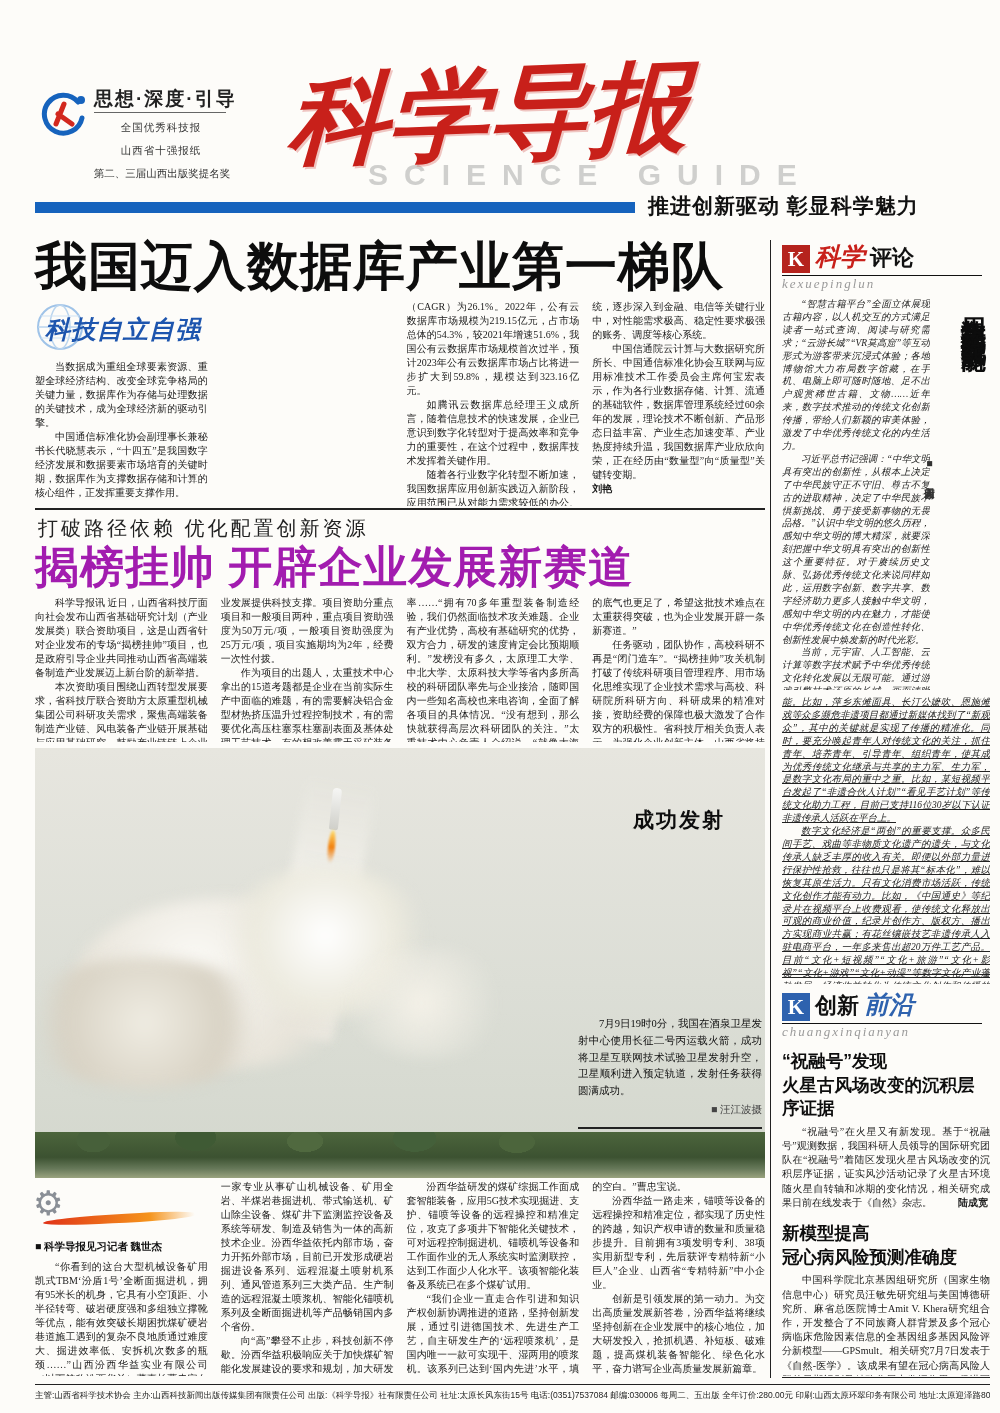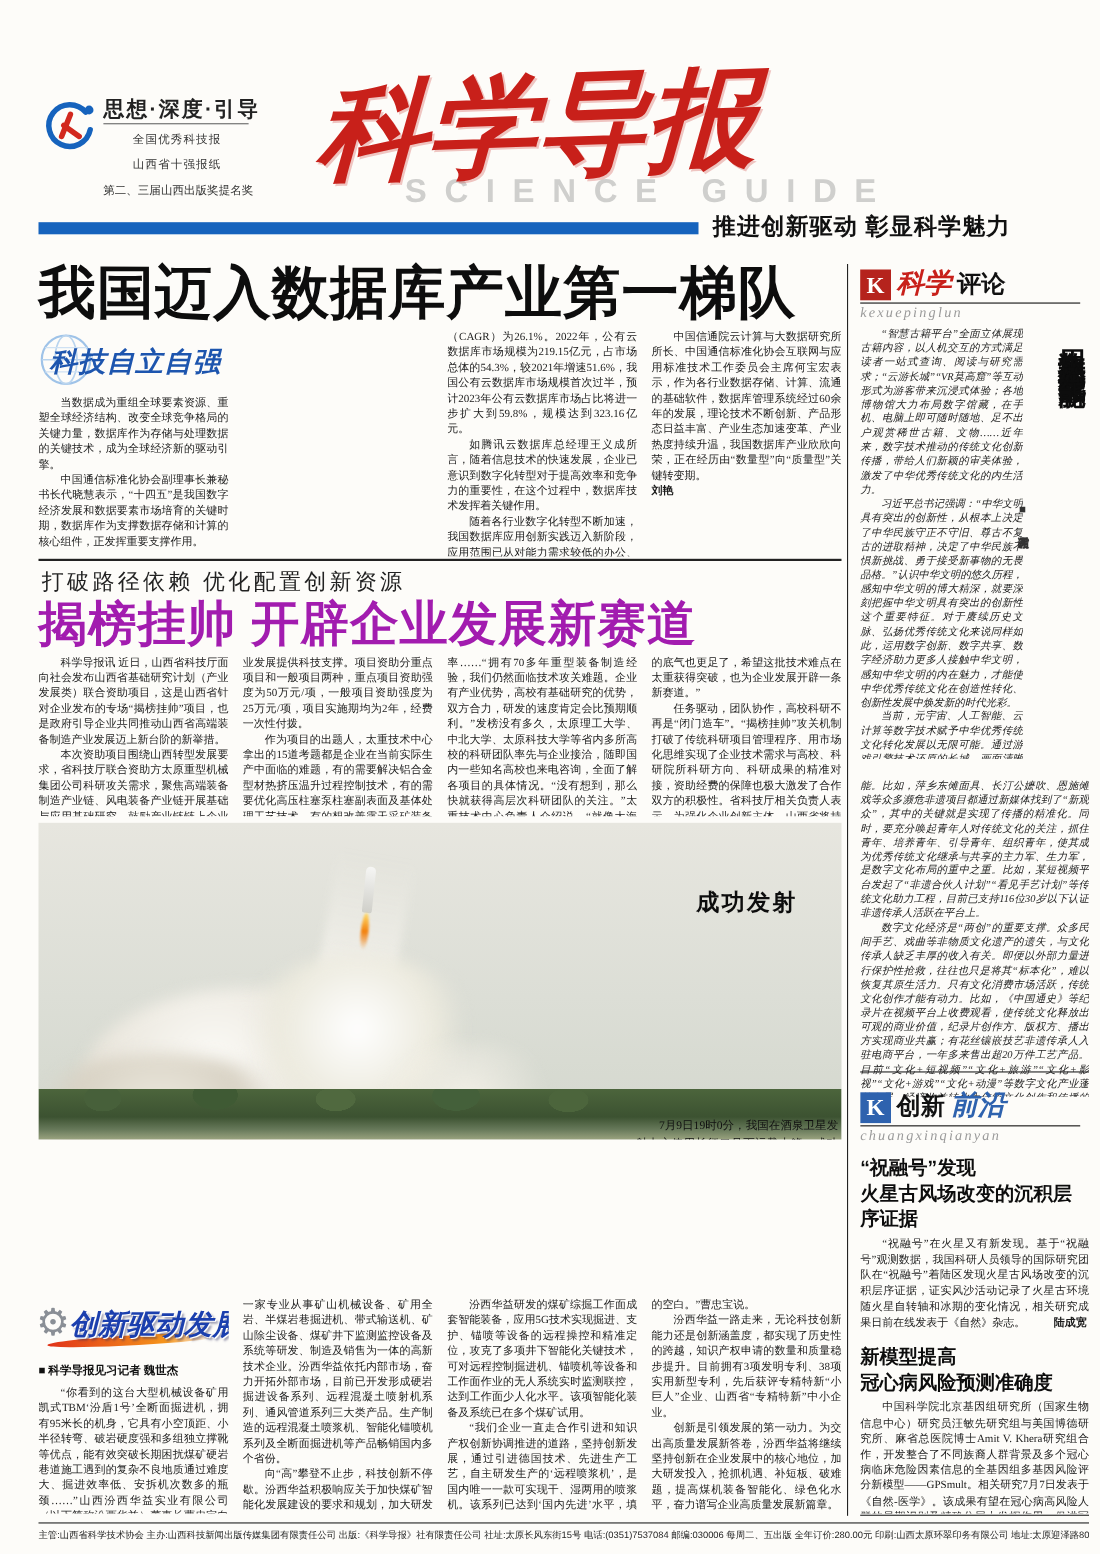--- a/index.html
+++ b/index.html
@@ -143,20 +143,21 @@
       <p>中国通信标准化协会副理事长兼秘书长代晓慧表示，“十四五”是我国数字经济发展和数据要素市场培育的关键时期，数据库作为支撑数据存储和计算的核心组件，正发挥重要支撑作用。</p>
     </div>
     <div class="col">
     </div>
     <div class="col">
       <p class="cont">（CAGR）为26.1%。2022年，公有云数据库市场规模为219.15亿元，占市场总体的54.3%，较2021年增速51.6%，我国公有云数据库市场规模首次过半，预计2023年公有云数据库市场占比将进一步扩大到59.8%，规模达到323.16亿元。</p>
       <p>如腾讯云数据库总经理王义成所言，随着信息技术的快速发展，企业已意识到数字化转型对于提高效率和竞争力的重要性，在这个过程中，数据库技术发挥着关键作用。</p>
       <p>随着各行业数字化转型不断加速，我国数据库应用创新实践迈入新阶段，应用范围已从对能力需求较低的办公、邮件等外围系</p>
     </div>
     <div class="col">
+      <p class="cont">统，逐步深入到金融、电信等关键行业中，对性能需求极高、稳定性要求极强的账务、调度等核心系统。</p>
       <p>中国信通院云计算与大数据研究所所长、中国通信标准化协会互联网与应用标准技术工作委员会主席何宝宏表示，作为各行业数据存储、计算、流通的基础软件，数据库管理系统经过60余年的发展，理论技术不断创新、产品形态日益丰富、产业生态加速变革、产业热度持续升温，我国数据库产业欣欣向荣，正在经历由“数量型”向“质量型”关键转变期。</p>
       <p class="sig">刘艳</p>
     </div>
   </div>
 
   <div class="abs hline" style="left:35px; top:508px; width:730px; height:2px;"></div>
 
   <div class="abs kicker" style="left:38px; top:515px;">打破路径依赖  优化配置创新资源</div>
   <div class="abs h-2" style="left:35px; top:538px; width:730px;">揭榜挂帅  开辟企业发展新赛道</div>
 
@@ -172,21 +173,21 @@
     <div class="col">
       <p class="cont">率……“拥有70多年重型装备制造经验，我们仍然面临技术攻关难题。企业有产业优势，高校有基础研究的优势，双方合力，研发的速度肯定会比预期顺利。”发榜没有多久，太原理工大学、中北大学、太原科技大学等省内多所高校的科研团队率先与企业接洽，随即国内一些知名高校也来电咨询，全面了解各项目的具体情况。“没有想到，那么快就获得高层次科研团队的关注。”太重技术中心负责人介绍说，“就像大海捞针，我们也不知道这些项目契合的专家在哪里，通过揭榜挂帅，我们只需要发布自己的技术需求，就能把专家引来。不仅如此，由政府牵线搭桥，企业求才</p>
     </div>
     <div class="col">
       <p class="cont">的底气也更足了，希望这批技术难点在太重获得突破，也为企业发展开辟一条新赛道。”</p>
       <p>任务驱动，团队协作，高校科研不再是“闭门造车”。“揭榜挂帅”攻关机制打破了传统科研项目管理程序、用市场化思维实现了企业技术需求与高校、科研院所科研方向、科研成果的精准对接，资助经费的保障也极大激发了合作双方的积极性。省科技厅相关负责人表示，为强化企业创新主体，山西省将持续为企业建立技术需求张榜、揭榜平台，在全社会寻找“揭榜英雄”，开展联合攻关，实现创新资源更广泛、更精准、更有效的配置。</p>
 
     </div>
   </div>
 
-  <div class="abs photo" style="left:35px; top:748px; width:730px; height:288px;">
+  <div class="abs photo" style="left:35px; top:748px; width:730px; height:430px;">
     <div class="trail" style="left:250px; top:30px; width:70px; height:260px; background:linear-gradient(180deg, rgba(250,250,246,.0), rgba(244,242,236,.85) 40%, rgba(235,232,224,.95)); transform:rotate(10deg);"></div>
     <div class="rocket-body" style="left:296px; top:40px;"></div>
     <div class="rocket-flame" style="left:293px; top:82px;"></div>
     <div class="smoke" style="left:40px; top:150px; width:300px; height:170px; background:radial-gradient(circle at 40% 40%, #fbfaf6 0%, #e8e4da 55%, rgba(200,196,186,.0) 75%);"></div>
     <div class="smoke" style="left:180px; top:120px; width:220px; height:150px; background:radial-gradient(circle at 50% 45%, #ffffff 0%, #eceade 50%, rgba(205,200,190,.0) 72%);"></div>
     <div class="smoke" style="left:-20px; top:210px; width:260px; height:130px; background:radial-gradient(circle at 50% 50%, #efece2 0%, #d8d2c4 55%, rgba(190,186,176,.0) 75%);"></div>
     <div class="smoke" style="left:310px; top:200px; width:170px; height:110px; background:radial-gradient(circle at 45% 50%, #f4f1e8 0%, rgba(216,212,202,.0) 70%);"></div>
     <div class="trees"></div>
     <div class="photo-label" style="left:598px; top:58px;">成功发射</div>
     <div class="caption" style="left:543px; top:268px;">
@@ -194,37 +195,36 @@
       <p class="credit">■  汪江波摄</p>
     </div>
   </div>
 
 
   <div class="abs cols" style="left:35px; top:1180px; width:730px; height:196px;">
     <div class="col">
       <div class="badge2">
         <span class="gear">⚙</span>
         <div class="flame"></div>
-        <span class="t">创新驱动发展</span>
       </div>
       <div class="byline3">■  科学导报见习记者  魏世杰</div>
       <p>“你看到的这台大型机械设备矿用凯式TBM‘汾盾1号’全断面掘进机，拥有95米长的机身，它具有小空顶距、小半径转弯、破岩硬度强和多组独立撑靴等优点，能有效突破长期困扰煤矿硬岩巷道施工遇到的复杂不良地质通过难度大、掘进效率低、安拆机次数多的瓶颈……”山西汾西华益实业有限公司（以下简称汾西华益）董事长曹忠宝向记者介绍道。走进位于山西综改区晋中开发区的汾西华益公司生产车间，记者看到工人正在对掘进设备进行调试。</p>
 
     </div>
     <div class="col">
       <p class="cont">一家专业从事矿山机械设备、矿用全岩、半煤岩巷掘进机、带式输送机、矿山除尘设备、煤矿井下监测监控设备及系统等研发、制造及销售为一体的高新技术企业。汾西华益依托内部市场，奋力开拓外部市场，目前已开发形成硬岩掘进设备系列、远程混凝土喷射机系列、通风管道系列三大类产品。生产制造的远程混凝土喷浆机、智能化锚喷机系列及全断面掘进机等产品畅销国内多个省份。</p>
       <p>向“高”攀登不止步，科技创新不停歇。汾西华益积极响应关于加快煤矿智能化发展建设的要求和规划，加大研发资金投入力度，特聘国内外行业内的专业人士，与太原理工大学共同组建了汾西华益智能装备研究院。汾西华益始终相信掌握科技创新能力，是加快企业实现从“大”到“强大”必经之路。</p>
     </div>
     <div class="col">
       <p>汾西华益研发的煤矿综掘工作面成套智能装备，应用5G技术实现掘进、支护、锚喷等设备的远程操控和精准定位，攻克了多项井下智能化关键技术，可对远程控制掘进机、锚喷机等设备和工作面作业的无人系统实时监测联控，达到工作面少人化水平。该项智能化装备及系统已在多个煤矿试用。</p>
       <p>“我们企业一直走合作引进和知识产权创新协调推进的道路，坚持创新发展，通过引进德国技术、先进生产工艺，自主研发生产的‘远程喷浆机’，是国内唯一一款可实现干、湿两用的喷浆机。该系列已达到‘国内先进’水平，填补了国内喷浆技术</p>
     </div>
     <div class="col">
       <p class="cont">的空白。”曹忠宝说。</p>
-      <p>汾西华益一路走来，无论科技创新能力还是创新涵盖度，都实现了历史性的跨越，知识产权申请的数量和质量稳步提升。目前拥有3项发明专利、38项实用新型专利，先后获评专精特新“小巨人”企业、山西省“专精特新”中小企业。</p>
+      <p>汾西华益一路走来，锚喷等设备的远程操控和精准定位，都实现了历史性的跨越，知识产权申请的数量和质量稳步提升。目前拥有3项发明专利、38项实用新型专利，先后获评专精特新“小巨人”企业、山西省“专精特新”中小企业。</p>
       <p>创新是引领发展的第一动力。为交出高质量发展新答卷，汾西华益将继续坚持创新在企业发展中的核心地位，加大研发投入，抢抓机遇、补短板、破难题，提高煤机装备智能化、绿色化水平，奋力谱写企业高质量发展新篇章。</p>
     </div>
   </div>
 
   <div class="abs vline" style="left:770px; top:240px; height:1138px;"></div>
 
   <div class="abs" style="left:782px; top:240px; width:208px;">
     <div class="brand">
       <div class="kbox red">K</div>
       <span class="script red">科学</span>
@@ -239,21 +239,21 @@
         <p>习近平总书记强调：“中华文明具有突出的创新性，从根本上决定了中华民族守正不守旧、尊古不复古的进取精神，决定了中华民族不惧新挑战、勇于接受新事物的无畏品格。”认识中华文明的悠久历程，感知中华文明的博大精深，就要深刻把握中华文明具有突出的创新性这个重要特征。对于赓续历史文脉、弘扬优秀传统文化来说同样如此，运用数字创新、数字共享、数字经济助力更多人接触中华文明，感知中华文明的内在魅力，才能使中华优秀传统文化在创造性转化、创新性发展中焕发新的时代光彩。</p>
         <p>当前，元宇宙、人工智能、云计算等数字技术赋予中华优秀传统文化转化发展以无限可能。通过游戏引擎技术还原的长城，画面清晰度可以达到毫米级；拥抱数字技术的莫高窟，已完成近290个洞窟、44身彩塑的数字化采集，还有170多个洞窟的虚拟漫游数据采集；北京人艺采用8K技术录制直播经典话剧《茶馆》，在抖音、微博、微信视频号等平台均获得超百万人次的观看。这些数字技术的应用，赋予传统文化时代感、新鲜感，让传统文化真正融入大众传播语境，也让数字文化创新成为赓续优秀传统文化的重要载体。</p>
 
       </div>
       <div style="position:relative; width:60px;">
         <div class="vtitle" style="position:absolute; right:4px; top:0; height:392px;">用数字技术为优秀传统文化赋新能</div>
         <div class="vbyline" style="position:absolute; left:-8px; top:160px;">■ 谢霜天</div>
       </div>
     </div>
 
-    <div class="cbody" style="width:208px; height:288px; margin-top:19px;">
+    <div class="cbody" style="width:208px; height:288px; margin-top:6px;text-decoration:underline;">
       <p class="cont">能。比如，萍乡东傩面具、长汀公嬷吹、恩施傩戏等众多濒危非遗项目都通过新媒体找到了“新观众”，其中的关键就是实现了传播的精准化。同时，要充分唤起青年人对传统文化的关注，抓住青年、培养青年、引导青年、组织青年，使其成为优秀传统文化继承与共享的主力军、生力军，是数字文化布局的重中之重。比如，某短视频平台发起了“非遗合伙人计划”“看见手艺计划”等传统文化助力工程，目前已支持116位30岁以下认证非遗传承人活跃在平台上。</p>
       <p>数字文化经济是“两创”的重要支撑。众多民间手艺、戏曲等非物质文化遗产的遗失，与文化传承人缺乏丰厚的收入有关。即便以外部力量进行保护性抢救，往往也只是将其“标本化”，难以恢复其原生活力。只有文化消费市场活跃，传统文化创作才能有动力。比如，《中国通史》等纪录片在视频平台上收费观看，使传统文化释放出可观的商业价值，纪录片创作方、版权方、播出方实现商业共赢；有花丝镶嵌技艺非遗传承人入驻电商平台，一年多来售出超20万件工艺产品。目前“文化+短视频”“文化+旅游”“文化+影视”“文化+游戏”“文化+动漫”等数字文化产业蓬勃发展，经济收益转化为传统文化创作和传播的内驱力，形成文化创作与收益的良性循环。</p>
 
     </div>
   </div>
 
   <div class="abs hline" style="left:782px; top:974px; width:208px;"></div>
 
   <div class="abs" style="left:782px; top:988px; width:208px; height:388px; overflow:hidden;">
     <div class="brand">

